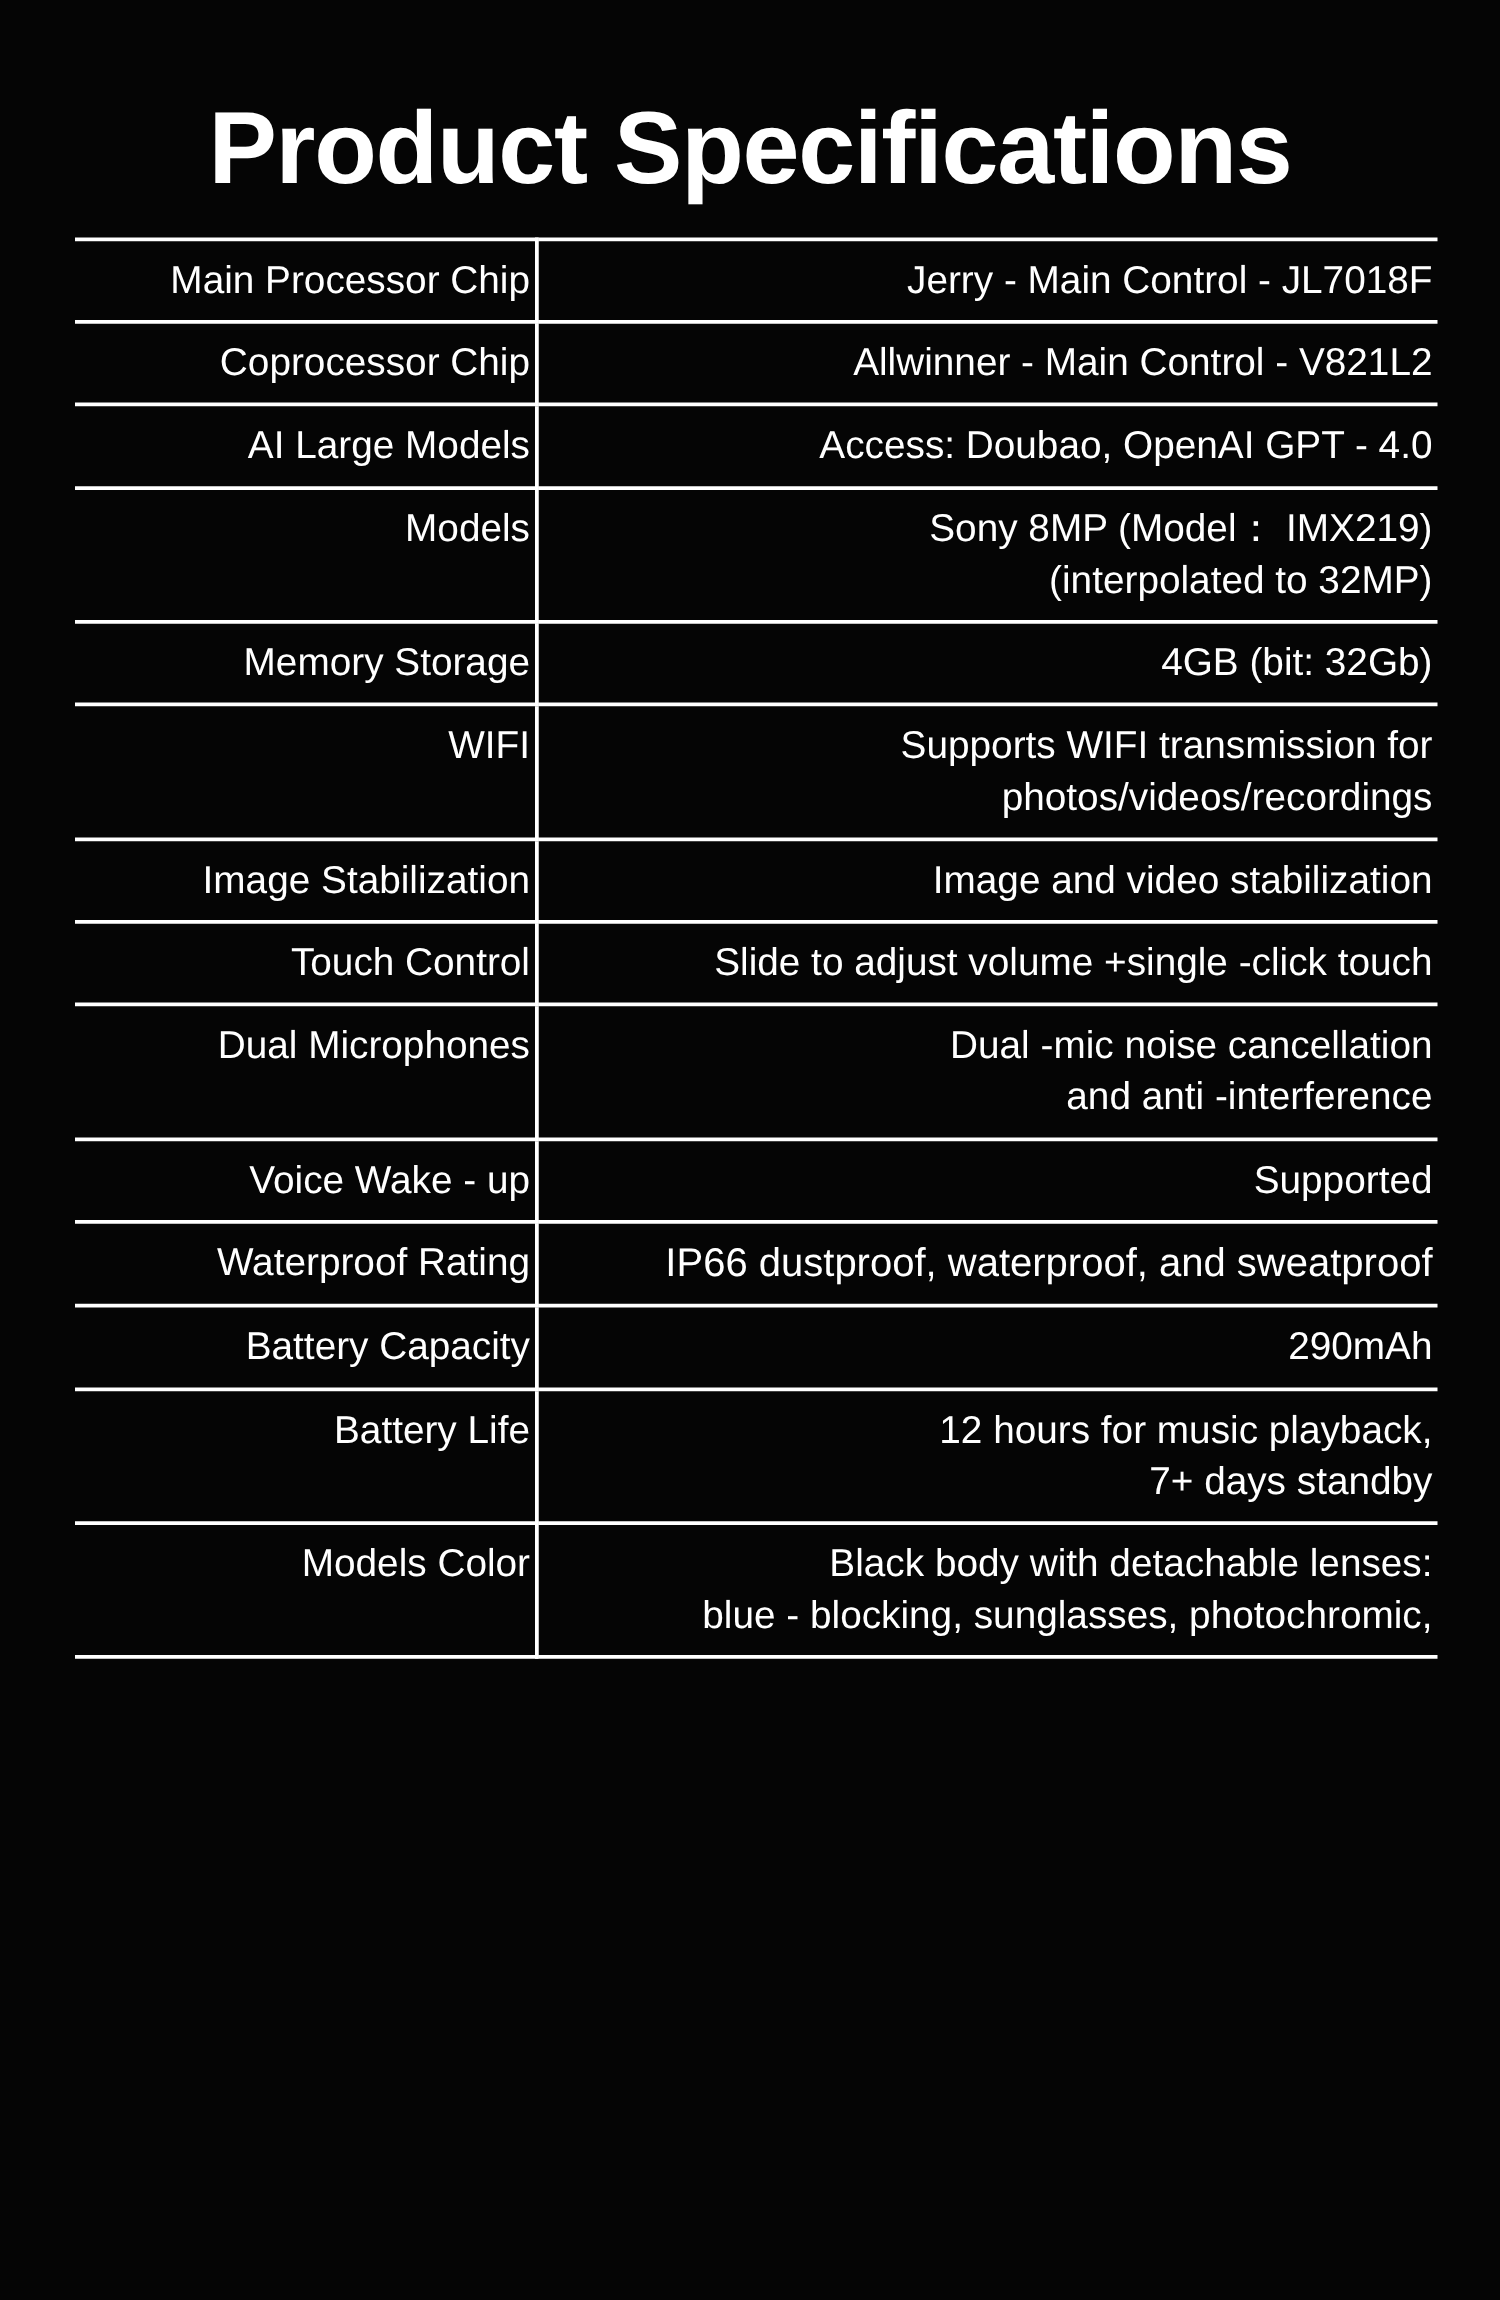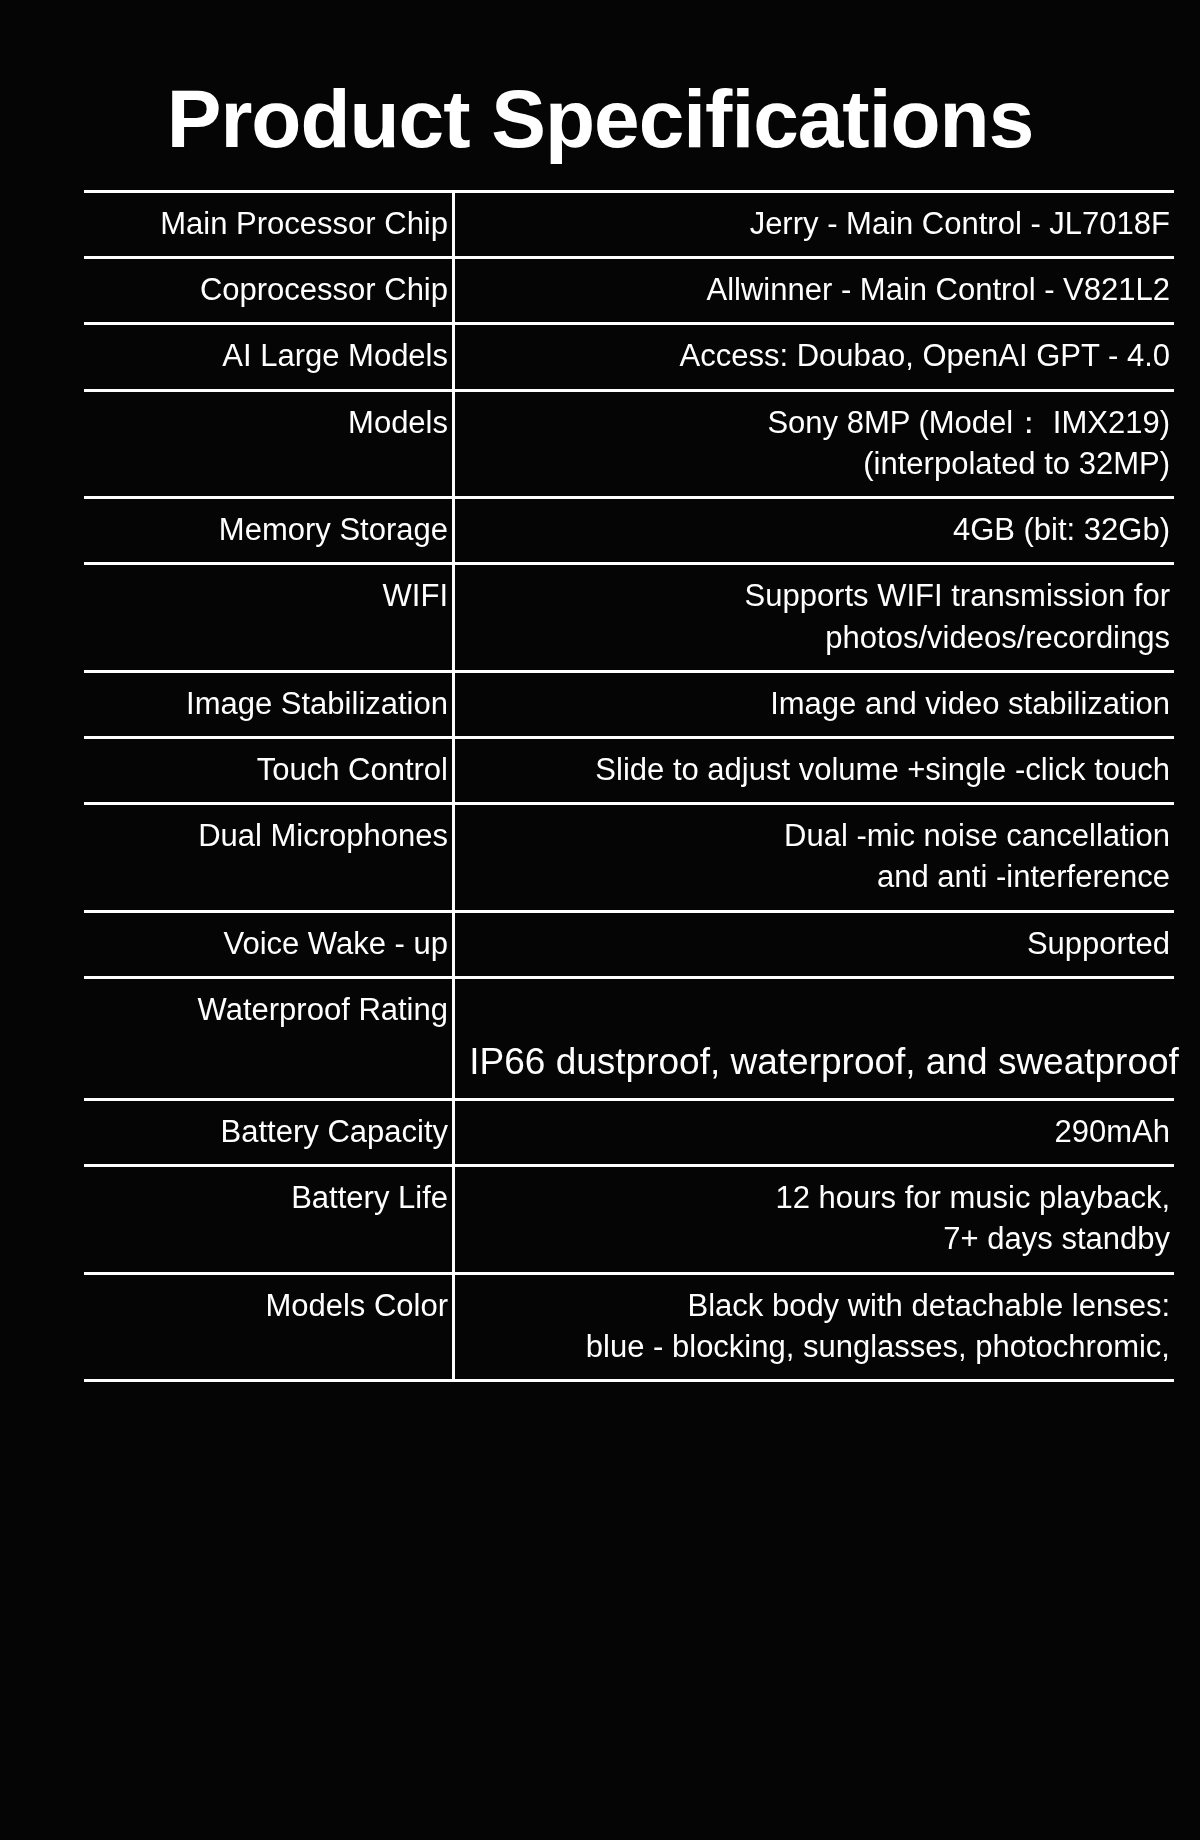--- a/index.html
+++ b/index.html
@@ -13,21 +13,21 @@
     overflow: hidden;
     font-family: "Liberation Sans", sans-serif;
     color: #ffffff;
   }
   .page {
     position: relative;
     width: 1200px;
     height: 1840px;
     background: #050505;
     box-sizing: border-box;
-    padding: 0 84px;
+    padding: 0 60px;
   }
   .title {
     text-align: center;
     font-size: 82px;
     font-weight: bold;
     letter-spacing: -1px;
     line-height: 1;
     padding-top: 78px;
     padding-bottom: 30px;
     color: #ffffff;
@@ -59,22 +59,21 @@
   }
   td.value-cell {
     padding-left: 22px;
     padding-right: 4px;
   }
   .value-line {
     display: block;
     white-space: pre;
   }
   .small-value .value-line {
-    font-size: 37px;
-    margin-top: 48px;
+    font-size: 32px;
   }
   .tall-pad {
     padding-bottom: 36px;
   }
 </style>
 </head>
 <body>
 
 <div class="page">
   <div class="title">Product Specifications</div>

